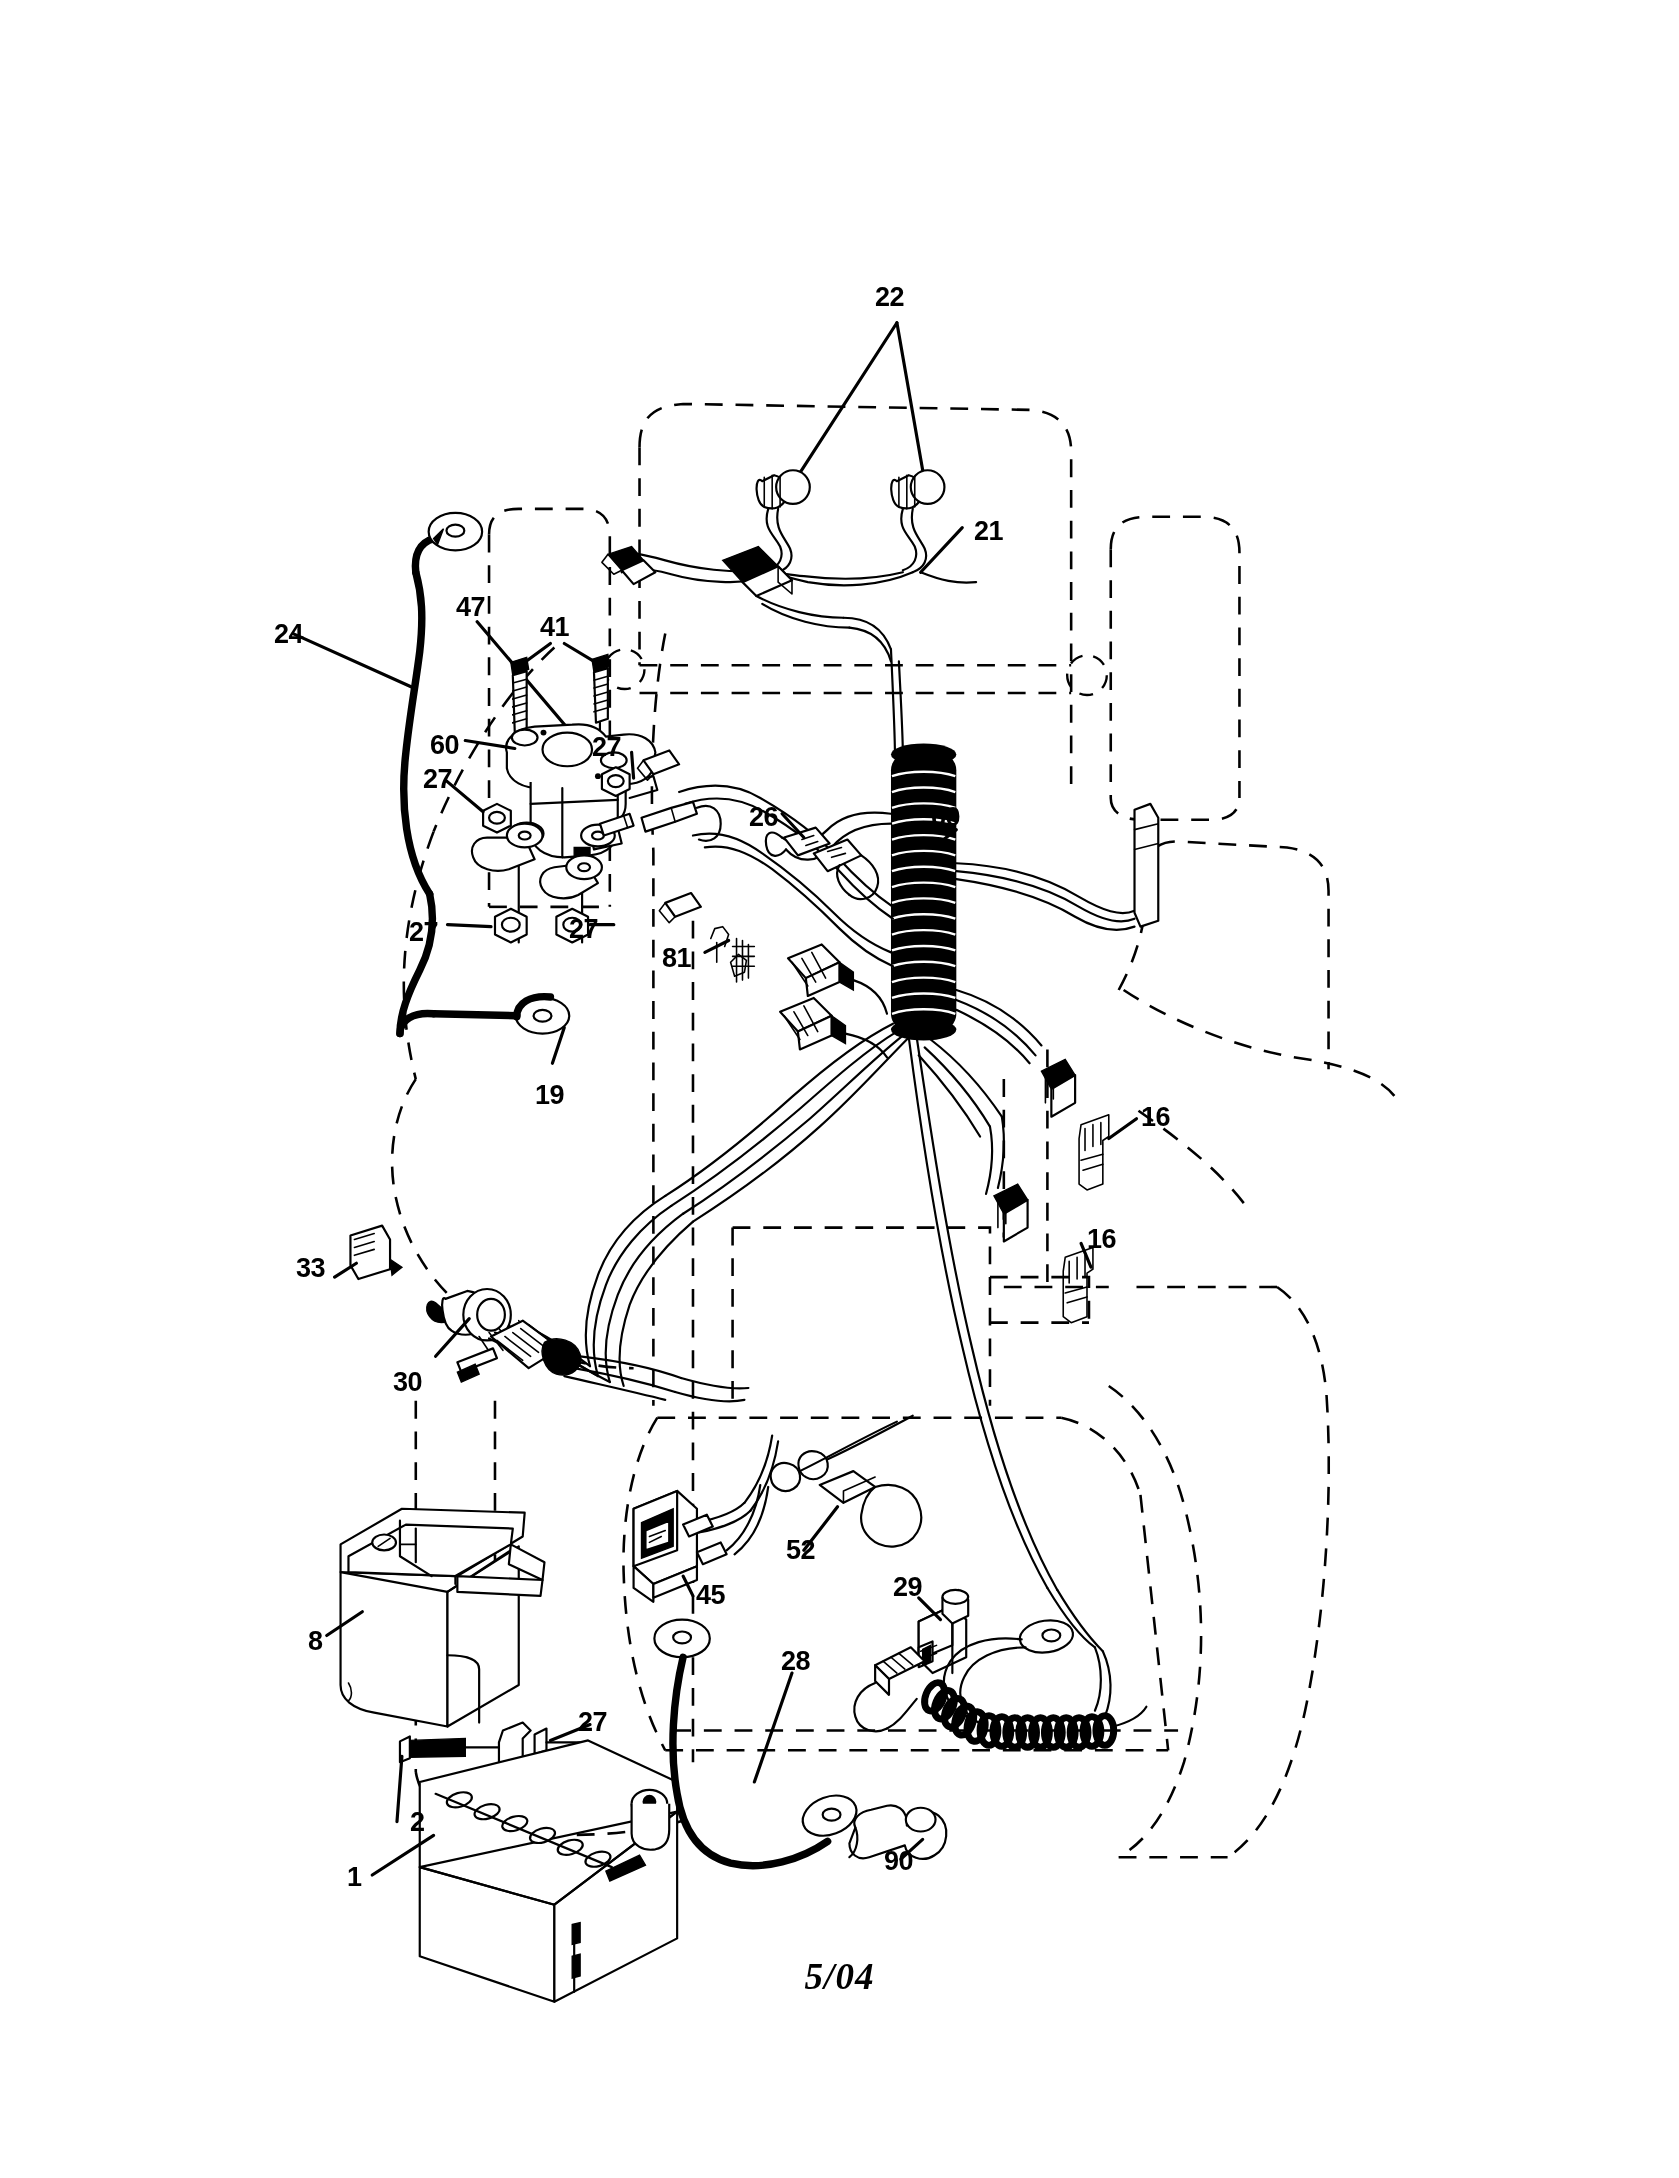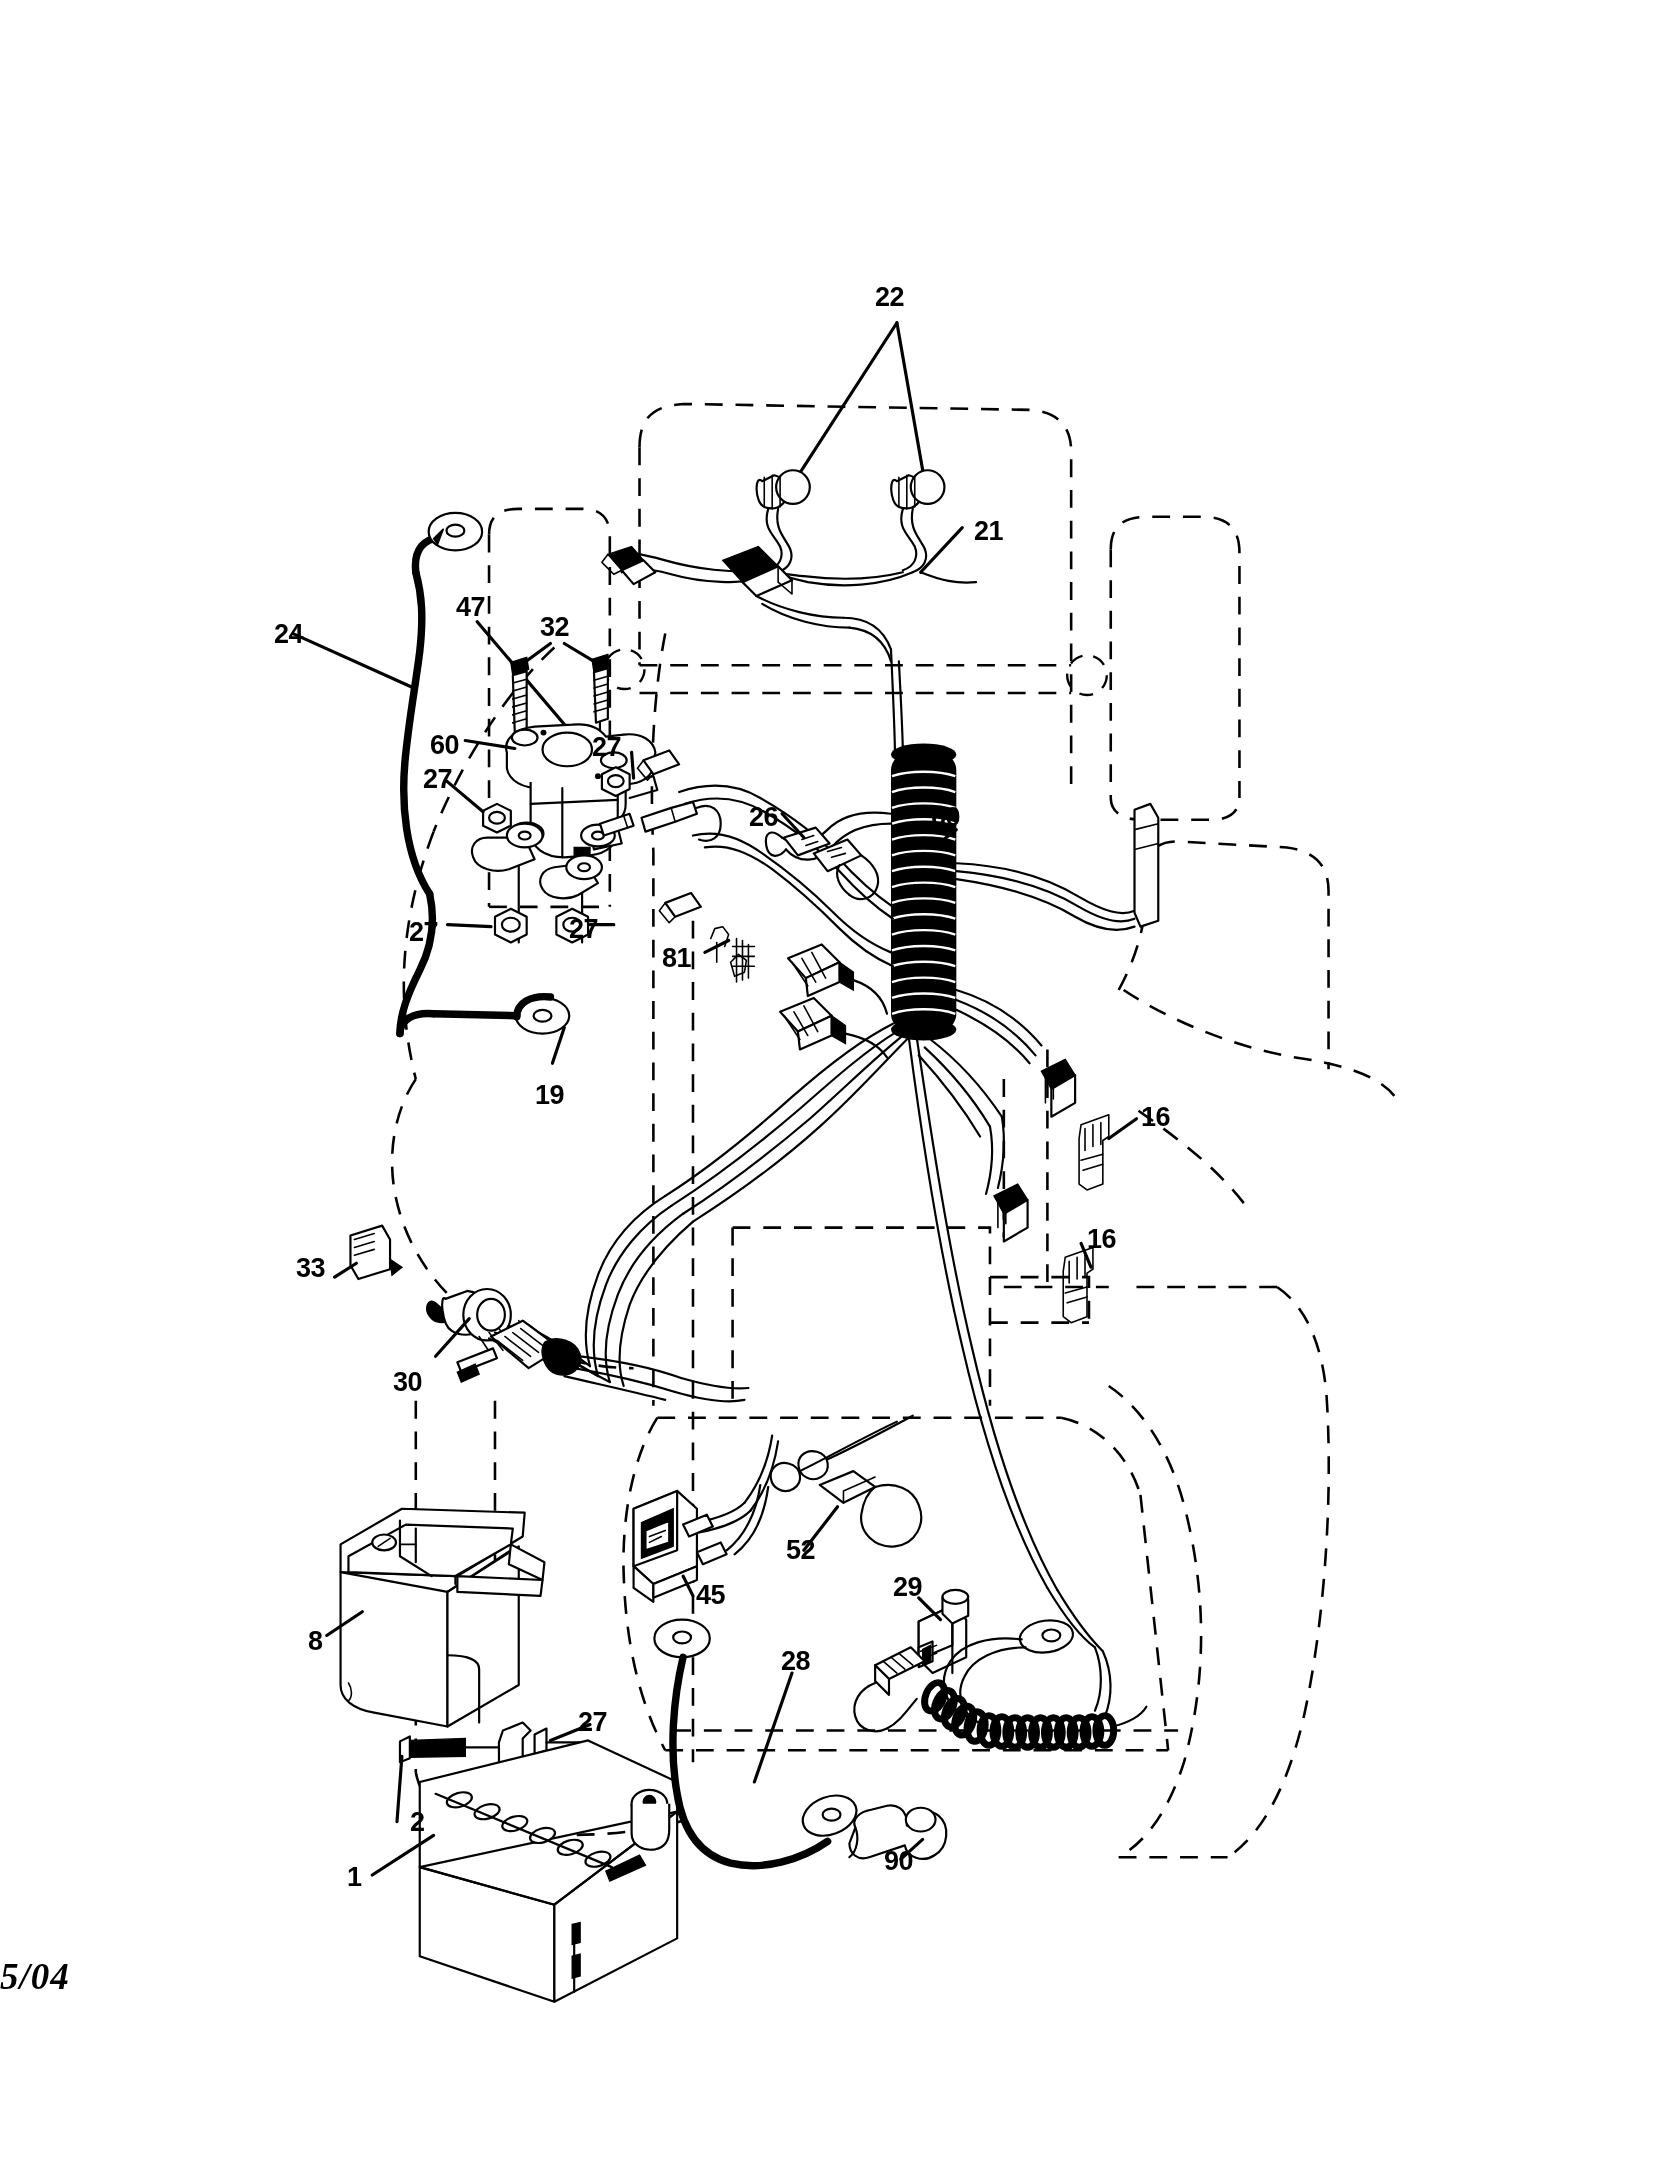--- a/index.html
+++ b/index.html
@@ -14,21 +14,21 @@
     color:#000;
     line-height:1;
     letter-spacing:-0.5px;
     white-space:nowrap;
     user-select:none;
   }
   #date-stamp{
     position:absolute;
     left:0; right:0;
     top:1955px;
-    text-align:left;
+    text-align:center;
     font-family:"Liberation Serif",serif;
     font-style:italic;
     font-weight:bold;
     font-size:37px;
     color:#000;
     letter-spacing:1px;
   }
 </style>
 </head>
 <body>
@@ -678,21 +678,21 @@
       <path class="ln" d="M864 1846 C 868 1856 866 1870 858 1876"></path>
       <path class="lead" d="M910 1878 L 932 1858"></path>
     </g>
 
   </svg>
 
   <div class="callout" style="left:875px;top:284px;">22</div>
   <div class="callout" style="left:974px;top:518px;">21</div>
   <div class="callout" style="left:274px;top:621px;">24</div>
   <div class="callout" style="left:456px;top:594px;">47</div>
-  <div class="callout" style="left:540px;top:614px;">32</div>
+  <div class="callout" style="left:540px;top:614px;">41</div>
   <div class="callout" style="left:430px;top:732px;">60</div>
   <div class="callout" style="left:423px;top:766px;">27</div>
   <div class="callout" style="left:592px;top:734px;">27</div>
   <div class="callout" style="left:409px;top:919px;">27</div>
   <div class="callout" style="left:569px;top:916px;">27</div>
   <div class="callout" style="left:749px;top:804px;">26</div>
   <div class="callout" style="left:931px;top:804px;">60</div>
   <div class="callout" style="left:662px;top:945px;">81</div>
   <div class="callout" style="left:535px;top:1082px;">19</div>
   <div class="callout" style="left:1141px;top:1104px;">16</div>

